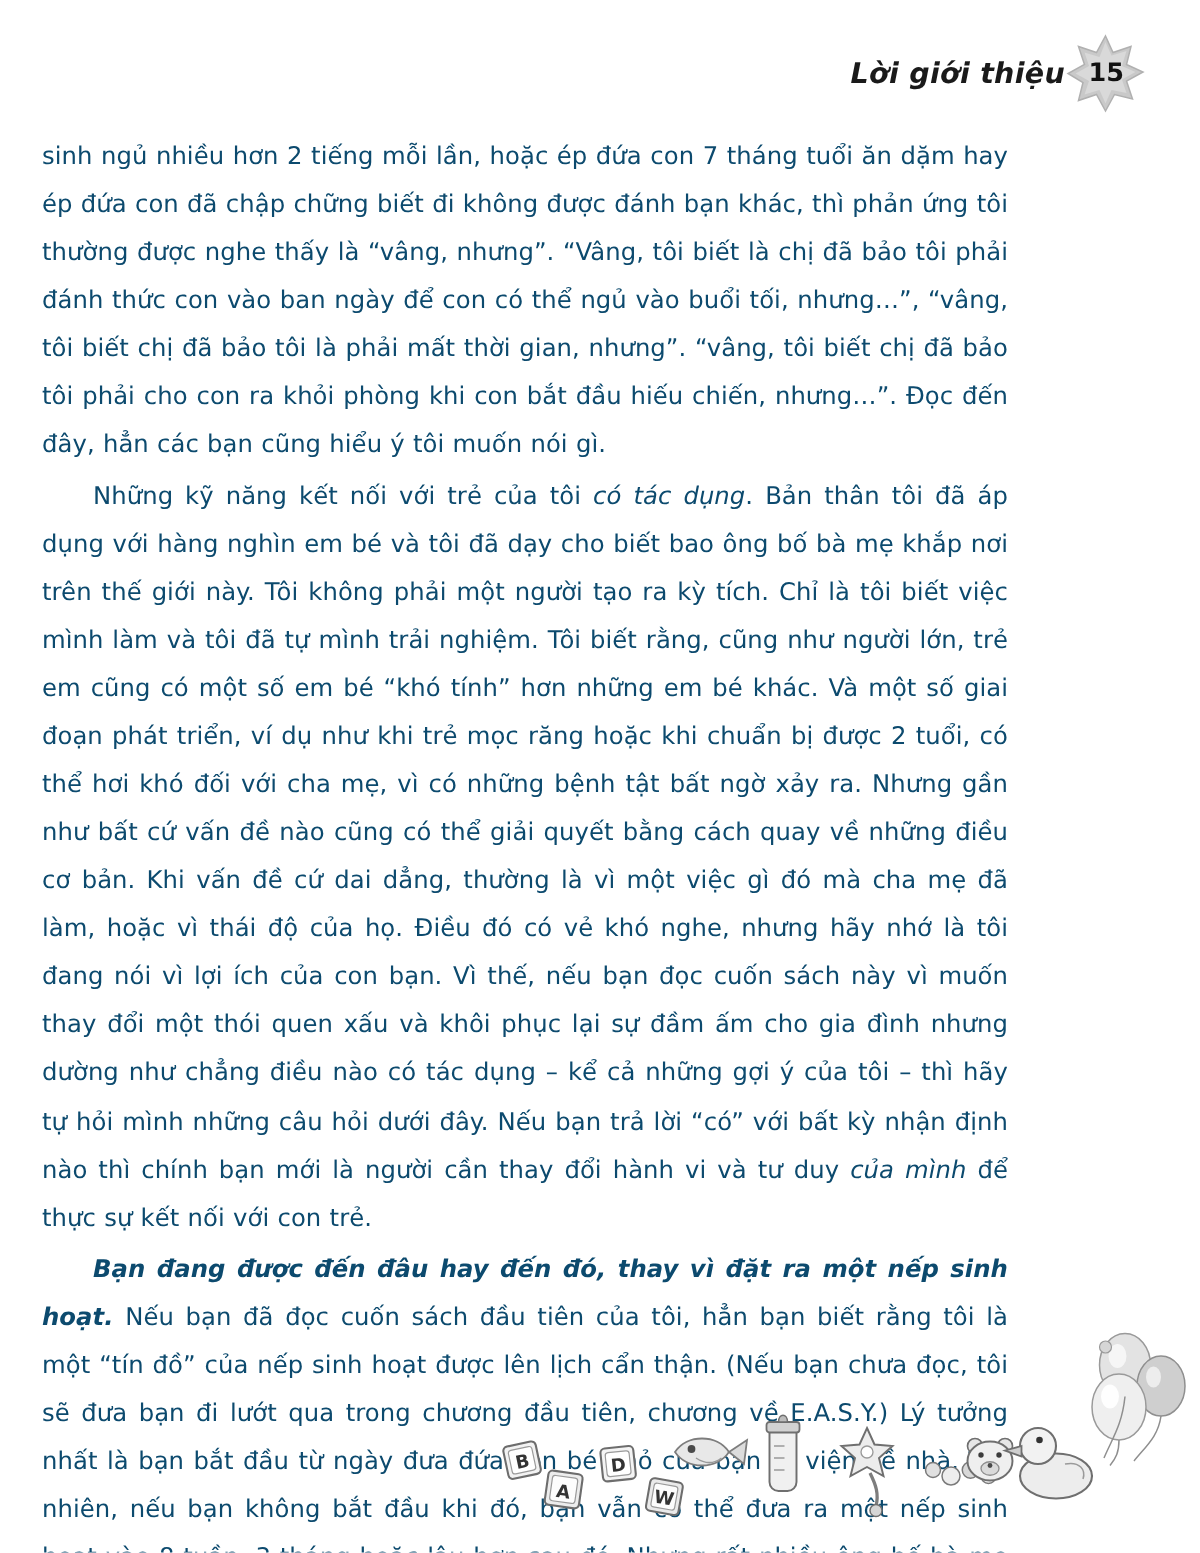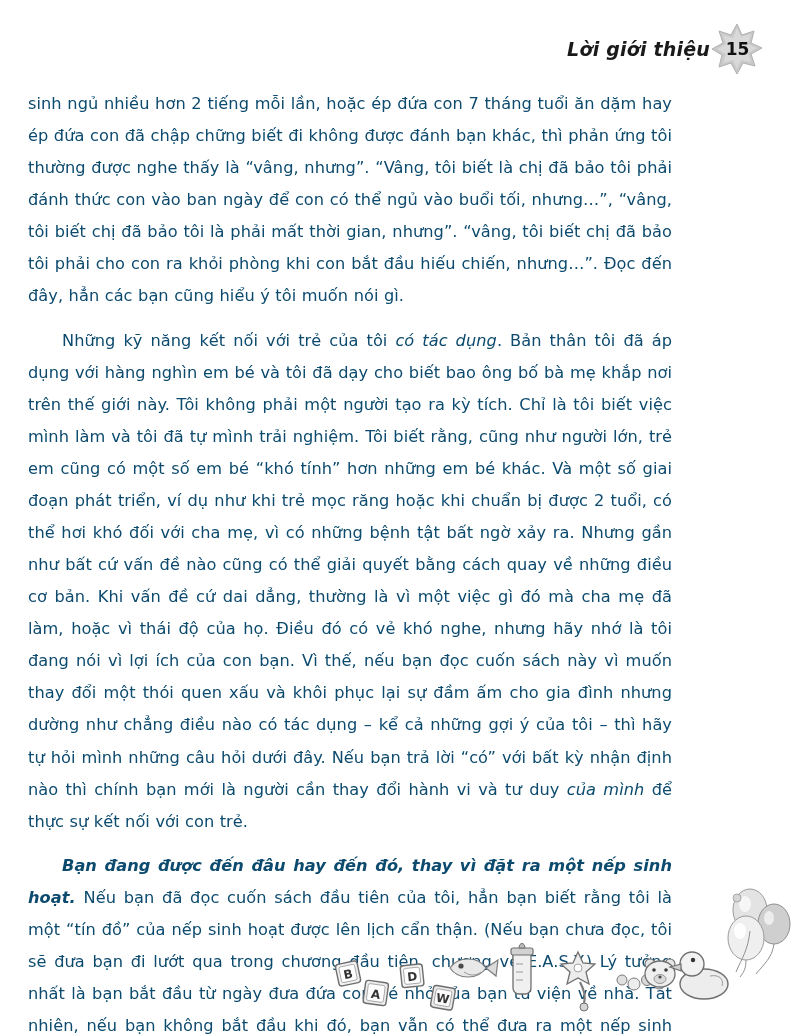--- a/index.html
+++ b/index.html
@@ -73,21 +73,21 @@
     font-size: 16.2px;
     line-height: 1.98;
     text-align: justify;
     text-justify: inter-word;
     margin: 0 0 0 0;
     color: #0c4a6e;
     letter-spacing: 0.05px;
     word-spacing: 0.3px;
   }
   .para + .para {
-    margin-top: 12px;
+    margin-top: 2px;
   }
   .indent {
     text-indent: 34px;
   }
   .ital {
     font-style: italic;
   }
   .bold-ital {
     font-style: italic;
     font-weight: 700;

